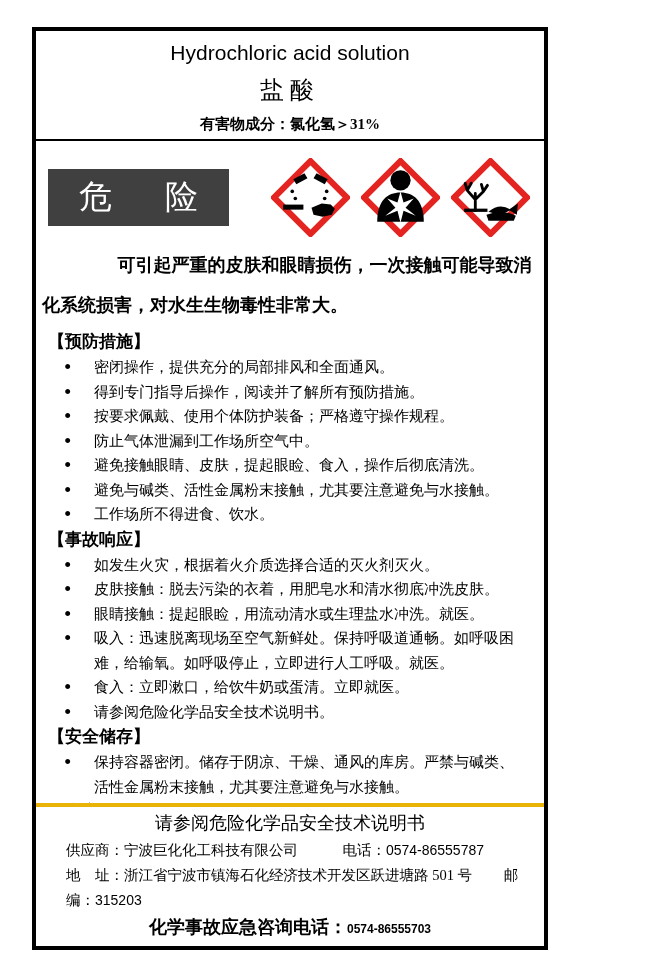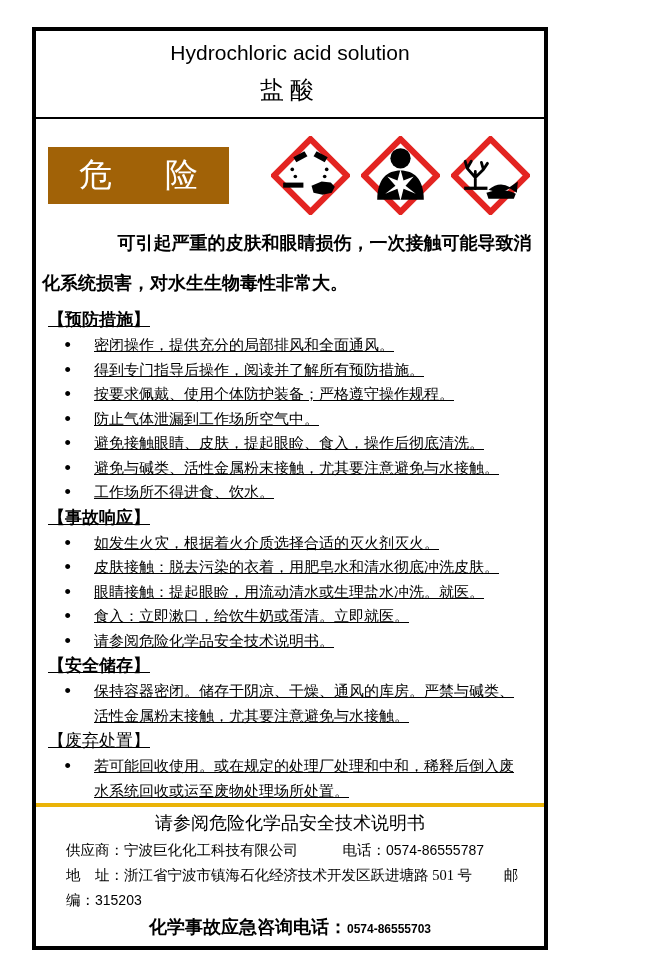--- a/index.html
+++ b/index.html
@@ -14,35 +14,35 @@
 
   
   .header { text-align:center; border-bottom:2px solid #000; padding-top:7px; padding-bottom:4px; }
   .title-en { font-family:"Liberation Sans","DejaVu Sans",sans-serif; font-size:21px; line-height:30px; font-weight:normal; }
   .title-zh { font-size:24px; line-height:45px; letter-spacing:6px; font-weight:normal; }
   .composition { font-size:15px; font-weight:bold; line-height:22px; }
 
   
   .signal-row { display:flex; align-items:center; padding:17px 14px 2px 12px; }
   .signal-box {
-    width:184px; height:57px; background:#a16207; color:#fff;
+    width:184px; height:57px; background:#404040; color:#fff;
     display:flex; align-items:center; justify-content:center;
     font-size:33px; letter-spacing:10px; text-indent:10px;
   }
   .pictos { display:flex; gap:11px; margin-left:42px; }
   .picto { width:79px; height:79px; display:block; }
 
   
   .hazard {
     margin:6px 6px 0 6px; font-size:18px; font-weight:bold;
     line-height:40px; text-indent:4.2em;
   }
 
   
-  .sections { flex:1 1 auto; padding:4px 17px 0 12px; overflow:hidden;text-decoration:underline; }
+  .sections { flex:1 1 auto; padding:4px 17px 0 12px; overflow:hidden; }
   .sec-title { font-size:17px; font-weight:bold; line-height:26px; }
   .sec-title.normal { font-weight:normal; }
   .sections ul { list-style:none; }
   .sections li {
     position:relative; padding-left:46px; font-size:15px; line-height:24.5px;
   }
   .sections li::before {
     content:"\2022"; position:absolute; left:16px; top:0;
     font-size:21px; line-height:24.5px;
   }
@@ -62,20 +62,21 @@
   .emergency .num { font-size:12px; font-weight:bold; }
 </style>
 </head>
 <body>
 
 <div class="label">
 
   <div class="header">
     <div class="title-en">Hydrochloric acid solution</div>
     <div class="title-zh">盐酸</div>
+    <div class="composition">有害物成分：氯化氢＞31%</div>
   </div>
 
   <div class="signal-row">
     <div class="signal-box">危　险</div>
     <div class="pictos">
 
       <svg class="picto" viewBox="0 0 78 78">
         <polygon points="39,3 75,39 39,75 3,39" fill="#ffffff" stroke="#e32421" stroke-width="6"></polygon>
         <g fill="#000000">
           <polygon points="22,21 33,15 36,20 25,26"></polygon>
@@ -128,20 +129,21 @@
         <li>工作场所不得进食、饮水。</li>
       </ul>
     </div>
 
     <div>
       <div class="sec-title">【事故响应】</div>
       <ul>
         <li>如发生火灾，根据着火介质选择合适的灭火剂灭火。</li>
         <li>皮肤接触：脱去污染的衣着，用肥皂水和清水彻底冲洗皮肤。</li>
         <li>眼睛接触：提起眼睑，用流动清水或生理盐水冲洗。就医。</li>
+        <li>吸入：迅速脱离现场至空气新鲜处。保持呼吸道通畅。如呼吸困难，给输氧。如呼吸停止，立即进行人工呼吸。就医。</li>
         <li>食入：立即漱口，给饮牛奶或蛋清。立即就医。</li>
         <li>请参阅危险化学品安全技术说明书。</li>
       </ul>
     </div>
 
     <div>
       <div class="sec-title">【安全储存】</div>
       <ul>
         <li>保持容器密闭。储存于阴凉、干燥、通风的库房。严禁与碱类、活性金属粉末接触，尤其要注意避免与水接触。</li>
       </ul>

